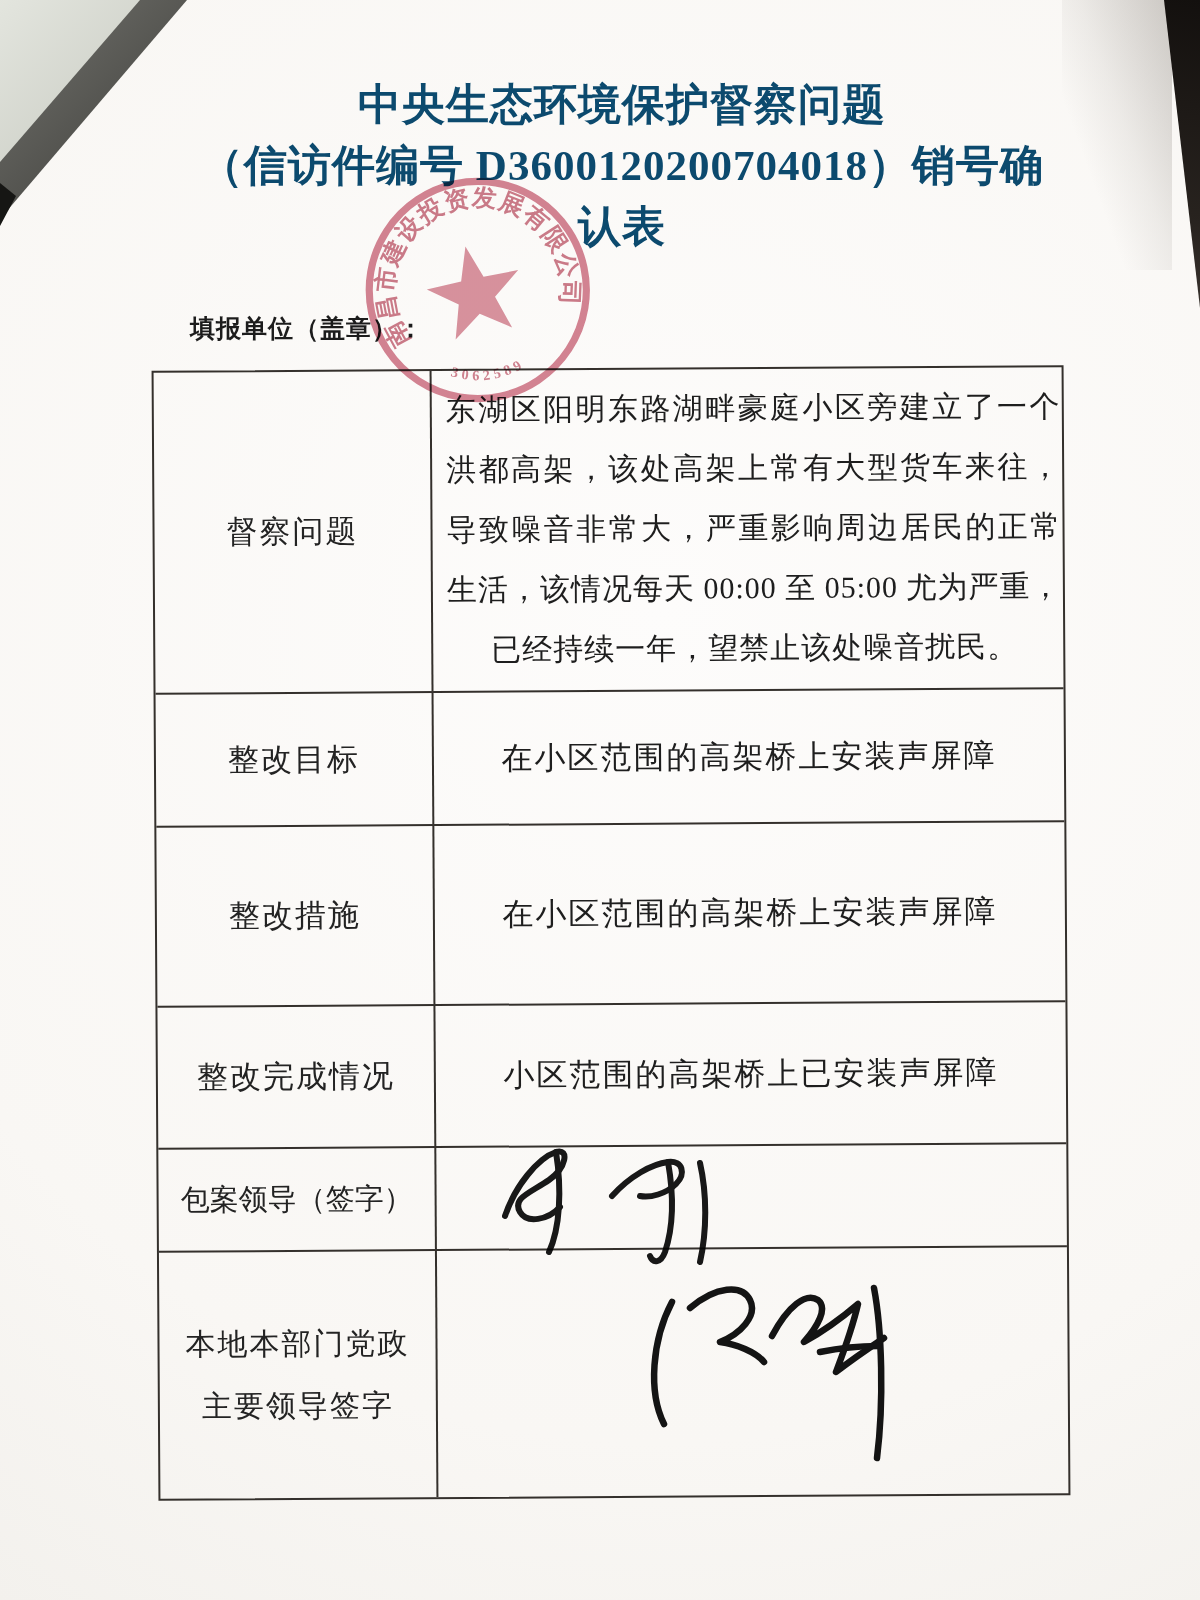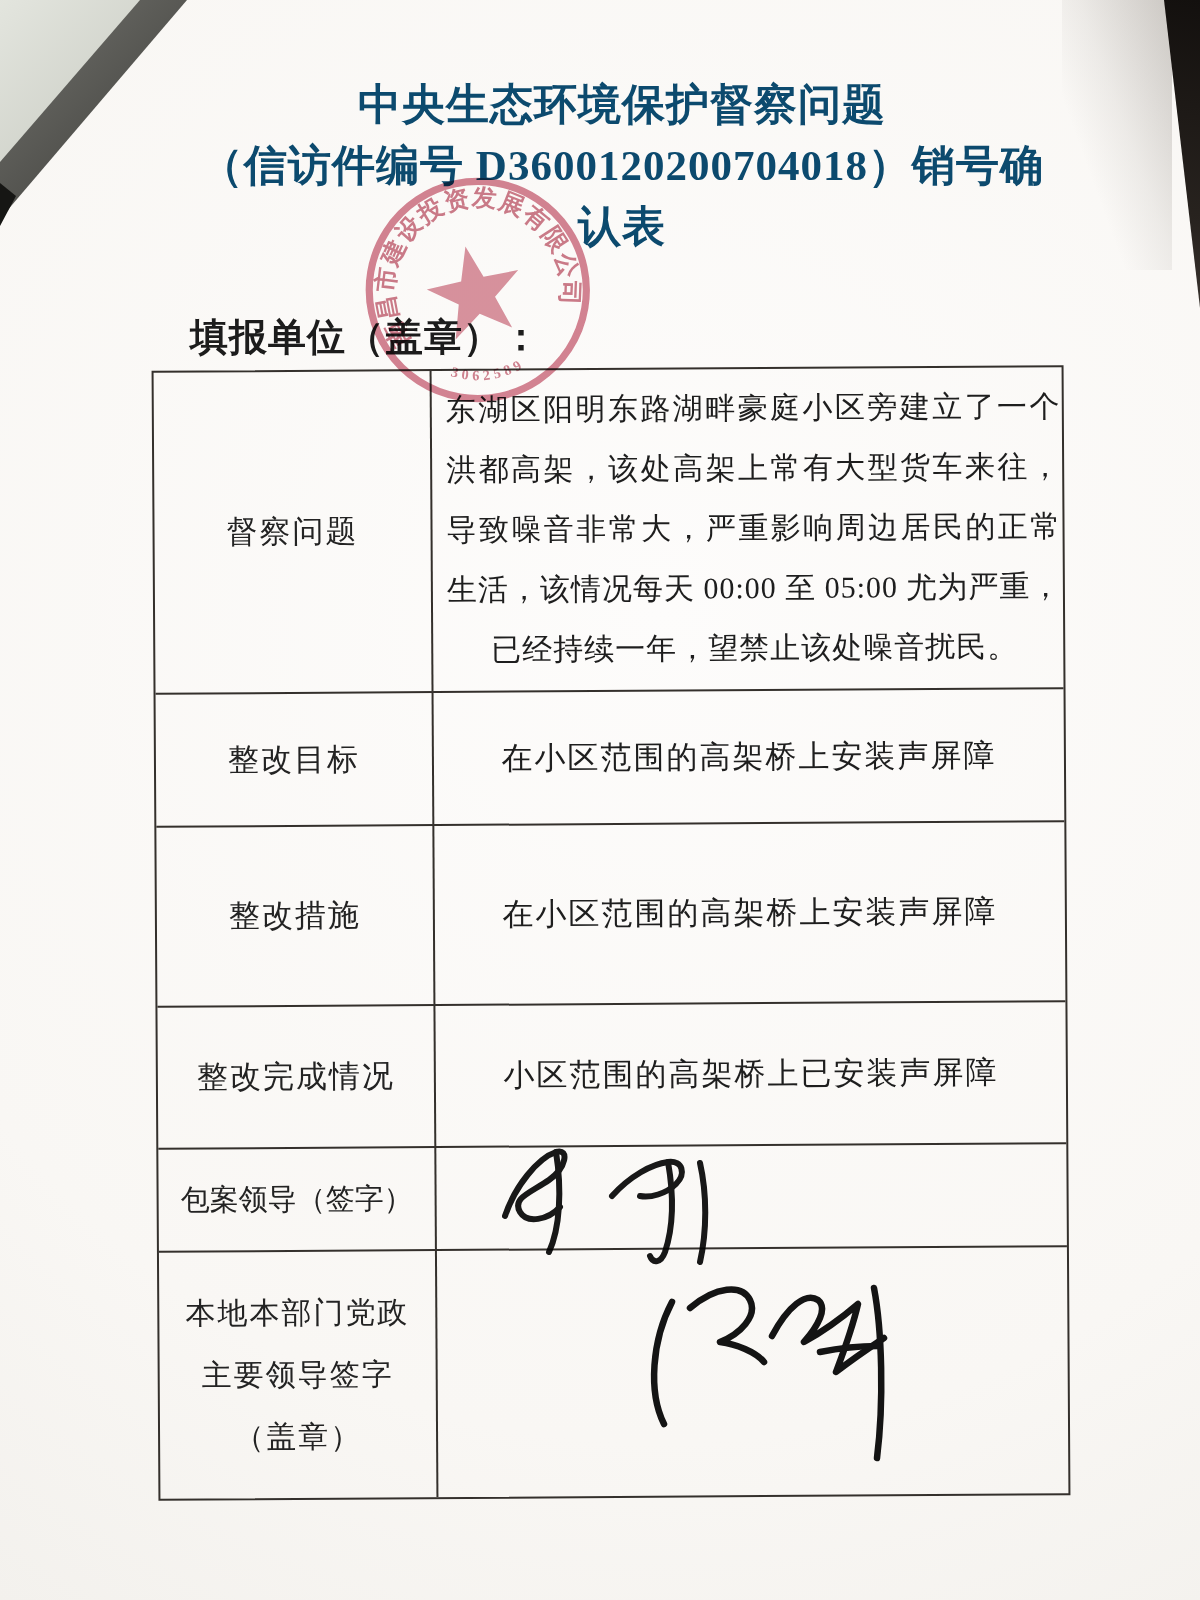--- a/index.html
+++ b/index.html
@@ -22,21 +22,21 @@
   .corner-tr-shadow{position:absolute;right:28px;top:0;width:110px;height:270px;pointer-events:none;
     background:linear-gradient(250deg,rgba(140,134,127,.42) 0%,rgba(140,134,127,.12) 45%,transparent 70%);}
   .corner-tr{position:absolute;right:0;top:0;width:44px;height:312px;pointer-events:none;
     clip-path:polygon(8px 0,44px 0,44px 308px);
     background:linear-gradient(190deg,#13100e 0%,#28231f 70%,#3a342f 100%);}
   
   .title-block{position:absolute;left:4px;top:74px;width:1200px;text-align:center;
     font-weight:700;color:#0c4a6e;letter-spacing:1px;}
   .title-line{font-size:43px;line-height:61px;transform:translateX(18px);}
   
-  .subheader{position:absolute;left:0;top:312px;width:1060px;height:42px;font-size:38px;}
+  .subheader{position:absolute;left:0;top:312px;width:1060px;height:42px;font-size:25px;}
   .unit-label{position:absolute;left:190px;top:0;font-weight:600;letter-spacing:1px;}
   .date-label{position:absolute;left:786px;top:0;font-weight:600;letter-spacing:1px;}
   
   .form-table{position:absolute;left:155px;top:368px;width:912px;height:1130px;
     border:2px solid #34302c;display:flex;flex-direction:column;
     transform:rotate(-0.35deg);box-sizing:border-box;}
   .trow{display:flex;box-sizing:border-box;}
   .trow + .trow{border-top:2px solid #34302c;}
   .tlabel{width:278px;flex:0 0 278px;border-right:2px solid #34302c;box-sizing:border-box;
     display:flex;flex-direction:column;align-items:center;justify-content:center;
@@ -104,21 +104,20 @@
 
   <div class="trow" style="flex:0 0 103px;">
     <div class="tlabel" style="font-size:29px;letter-spacing:0;">包案领导（签字）</div>
     <div class="tcontent"></div>
   </div>
 
   <div class="trow" style="flex:1 1 auto;">
     <div class="tlabel">
       <div class="label-lines">本地本部门党政</div>
       <div class="label-lines">主要领导签字</div>
-      <div class="label-lines">（盖章）</div>
     </div>
     <div class="tcontent"></div>
   </div>
 
 </div>
 
 <svg class="stamp-svg" viewBox="0 0 250 250">
   <defs>
     <path id="arcTop" d="M 50.7 158.7 A 82 82 0 1 1 199.3 158.7" fill="none"></path>
     <path id="arcBottom" d="M 74.5 196.1 A 88 88 0 0 0 175.5 196.1" fill="none"></path>

